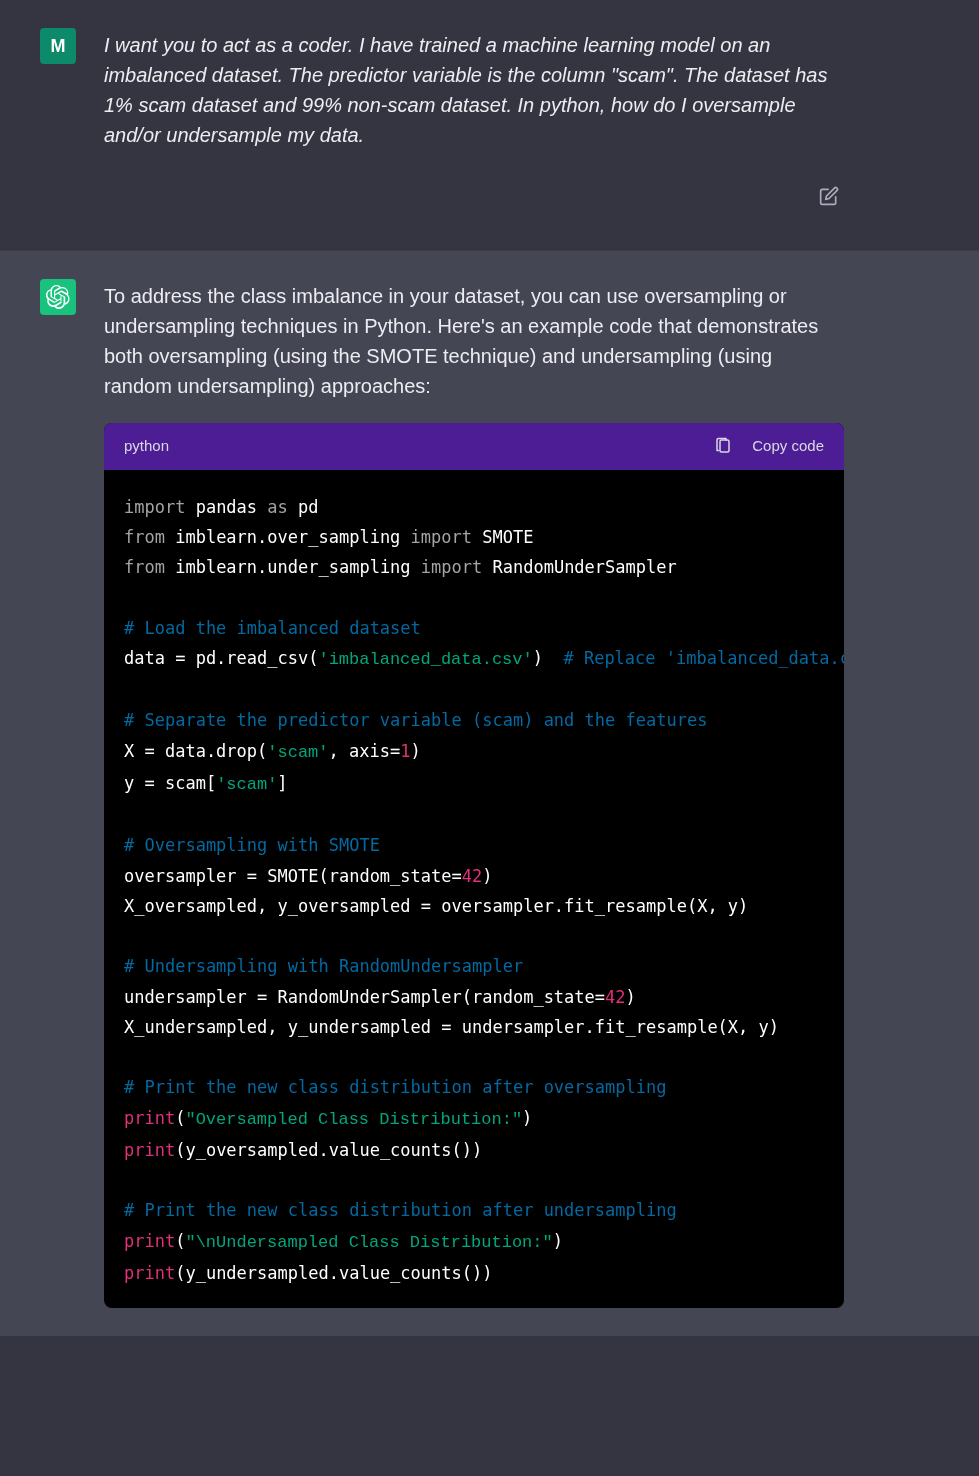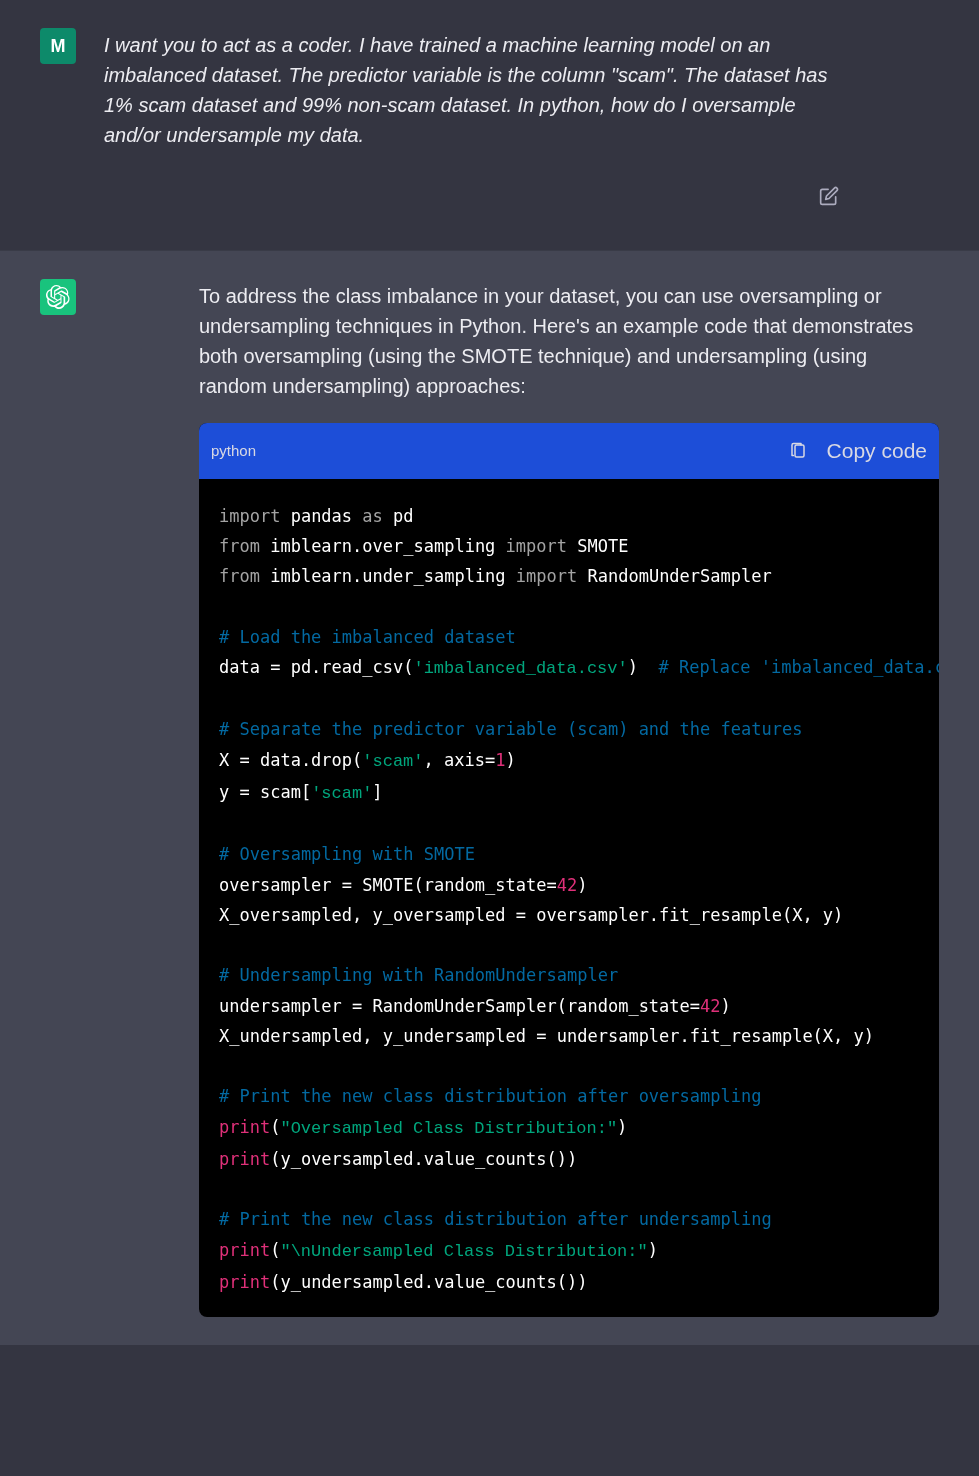--- a/index.html
+++ b/index.html
@@ -1,31 +1,31 @@
 <!DOCTYPE html>
 <html><head>
 <meta charset="utf-8">
 <style>
   * { box-sizing: border-box; margin: 0; padding: 0; }
   html, body { width: 979px; background: #343541; font-family: -apple-system, BlinkMacSystemFont, "Segoe UI", Helvetica, Arial, sans-serif; }
   .msg-block { width: 100%; padding: 28px 40px 28px 40px; display: flex; gap: 28px; align-items: flex-start; position: relative; }
   .user-block { background: #343541; }
-  .assistant-block { background: #444654; border-top: 1px solid rgba(0,0,0,0.15); justify-content: space-between; }
+  .assistant-block { background: #444654; border-top: 1px solid rgba(0,0,0,0.15); }
   .avatar { width: 36px; height: 36px; flex: 0 0 36px; border-radius: 4px; display: flex; align-items: center; justify-content: center; font-weight: 600; color: #fff; font-size: 18px; }
   .avatar-user { background: #0d8a6a; }
   .avatar-assistant { background: #19c37d; }
   .avatar-assistant svg { width: 24px; height: 24px; }
   .msg-content { flex: 1; color: #ececf1; font-size: 20px; line-height: 1.5; max-width: 740px; }
   .user-text { padding-top: 2px; font-style: italic; }
   .user-block .edit-slot { position: absolute; right: 140px; bottom: 36px; color: #acacbe; cursor: pointer; }
   .edit-slot svg { width: 20px; height: 20px; stroke: #acacbe; }
   .assistant-text { padding-top: 2px; margin-bottom: 22px; }
   .code-card { border-radius: 8px; overflow: hidden; background: #000; width: 100%; }
-  .code-header { background: #1d4ed8; display: flex; justify-content: space-between; align-items: center; padding: 12px 12px; color: #d9d9e3; font-size: 15px; }
-  .copy-btn { display: flex; align-items: center; gap: 20px; color: #d9d9e3; cursor: pointer; font-size: 21px; }
+  .code-header { background: #4c1d95; display: flex; justify-content: space-between; align-items: center; padding: 12px 20px; color: #d9d9e3; font-size: 15px; }
+  .copy-btn { display: flex; align-items: center; gap: 20px; color: #d9d9e3; cursor: pointer; font-size: 15px; }
   .copy-btn svg { width: 18px; height: 18px; stroke: #d9d9e3; }
   .code-body { padding: 22px 20px 20px 20px; overflow-x: auto; font-family: "SFMono-Regular", Consolas, "Liberation Mono", Menlo, monospace; font-size: 17px; line-height: 1.78; color: #fff; }
   .code-body pre { white-space: pre; }
   .tok-key { color: #a3a3a3; }   
   .tok-str { color: #00a67d; font-family: Liberation Mono, monospace; }   
   .tok-cmt { color: #0369a1; }   
   .tok-num { color: #df3079; }   
   .tok-bi  { color: #df3079; }   
   .code-body::-webkit-scrollbar { height: 10px; }
   .code-body::-webkit-scrollbar-track { background: #2f2f3a; border-radius: 5px; }

